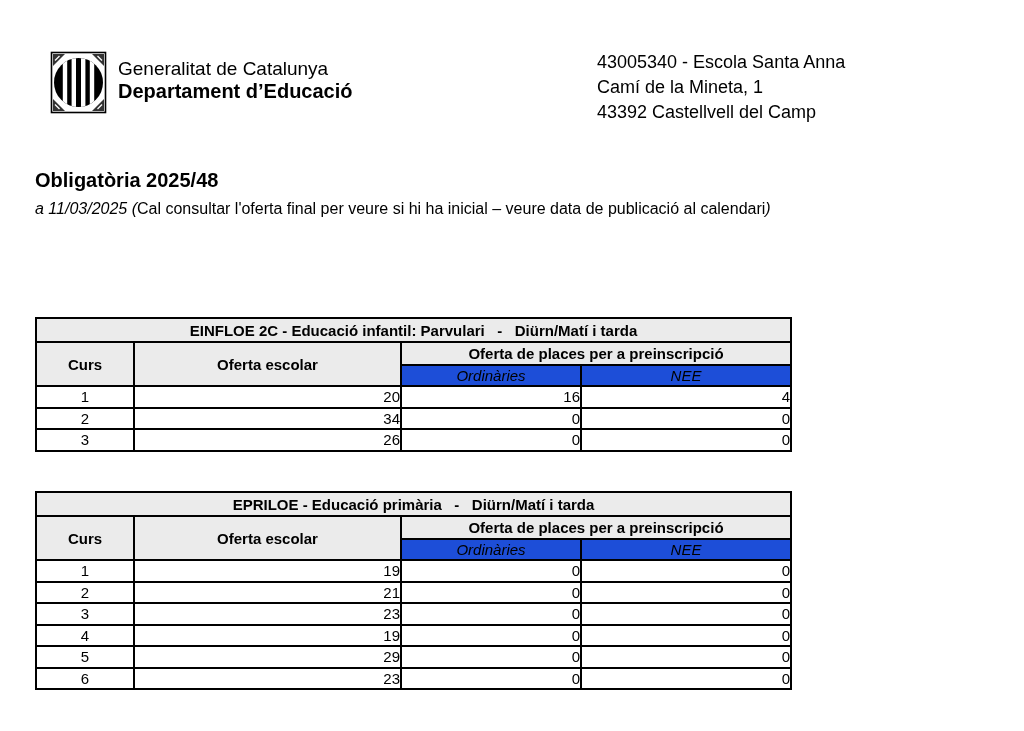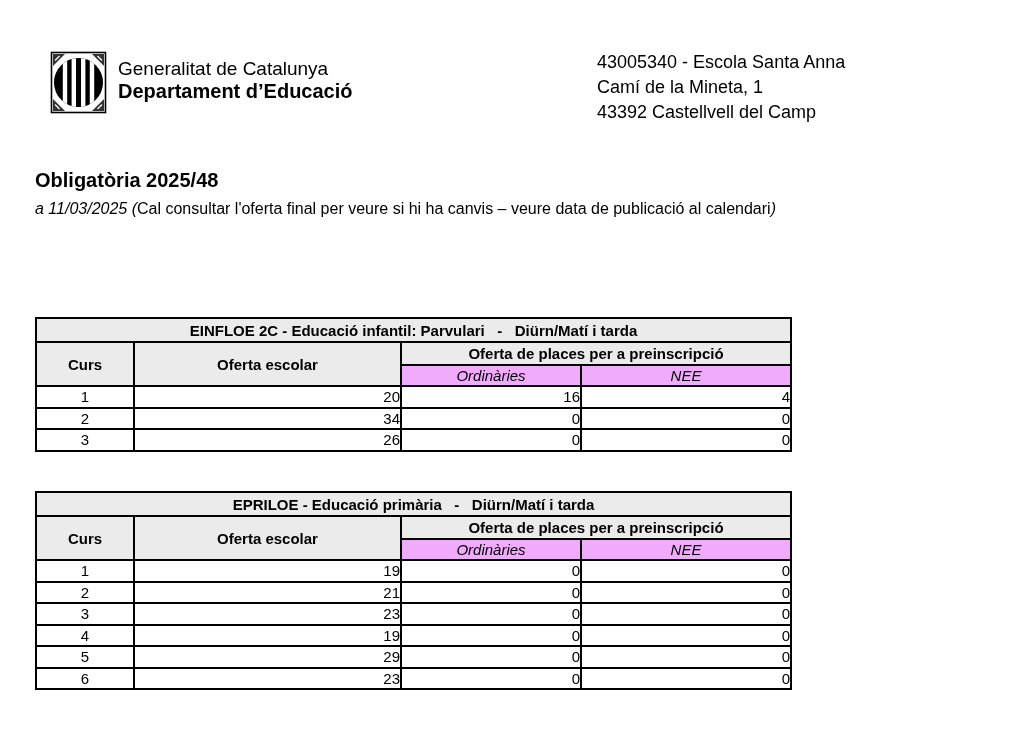--- a/index.html
+++ b/index.html
@@ -24,21 +24,21 @@
   .it { font-style:italic; }
 
   
   table.offer { border-collapse:collapse; table-layout:fixed; width:755px;
     position:absolute; left:35px; background:#fff; }
   #table-0 { top:317px; }
   #table-1 { top:491px; }
   table.offer th, table.offer td { border:2px solid #000; font-size:15px; padding:0; overflow:hidden; white-space:nowrap;margin-left:12px; }
   th.t-title { background:#ebebeb; font-weight:bold; font-size:15.5px; text-align:center; height:22px; }
   th.hdr { background:#ebebeb; font-weight:bold; text-align:center; height:21px; }
-  tr.subhdr th { background:#f0abfc; font-weight:normal; font-style:italic; text-align:center; height:19px; }
+  tr.subhdr th { background:#1d4ed8; font-weight:normal; font-style:italic; text-align:center; height:19px; }
   table.offer td { height:19.5px; }
   td.c { text-align:center; }
   td.r { text-align:right; padding-right:13px; }
 </style>
 </head>
 <body>
 
 <div class="page">
 
   <div class="brand">
@@ -70,21 +70,21 @@
   </div>
 
   <div class="school">
     <div>43005340 - Escola Santa Anna</div>
     <div>Camí de la Mineta, 1</div>
     <div>43392 Castellvell del Camp</div>
   </div>
 
   <div class="titles">
     <p class="h1">Obligatòria 2025/48</p>
-    <p class="note"><span class="it">a 11/03/2025 (</span><span>Cal consultar l'oferta final per veure si hi ha canvis – veure data de publicació al calendari</span><span class="it">)</span></p>
+    <p class="note"><span class="it">a 11/03/2025 (</span><span>Cal consultar l'oferta final per veure si hi ha inicial – veure data de publicació al calendari</span><span class="it">)</span></p>
   </div>
 
   <table class="offer" id="table-0">
     <colgroup>
         <col style="width:98px">
         <col style="width:267px">
         <col style="width:180px">
         <col style="width:210px">
       </colgroup>
     <thead>

